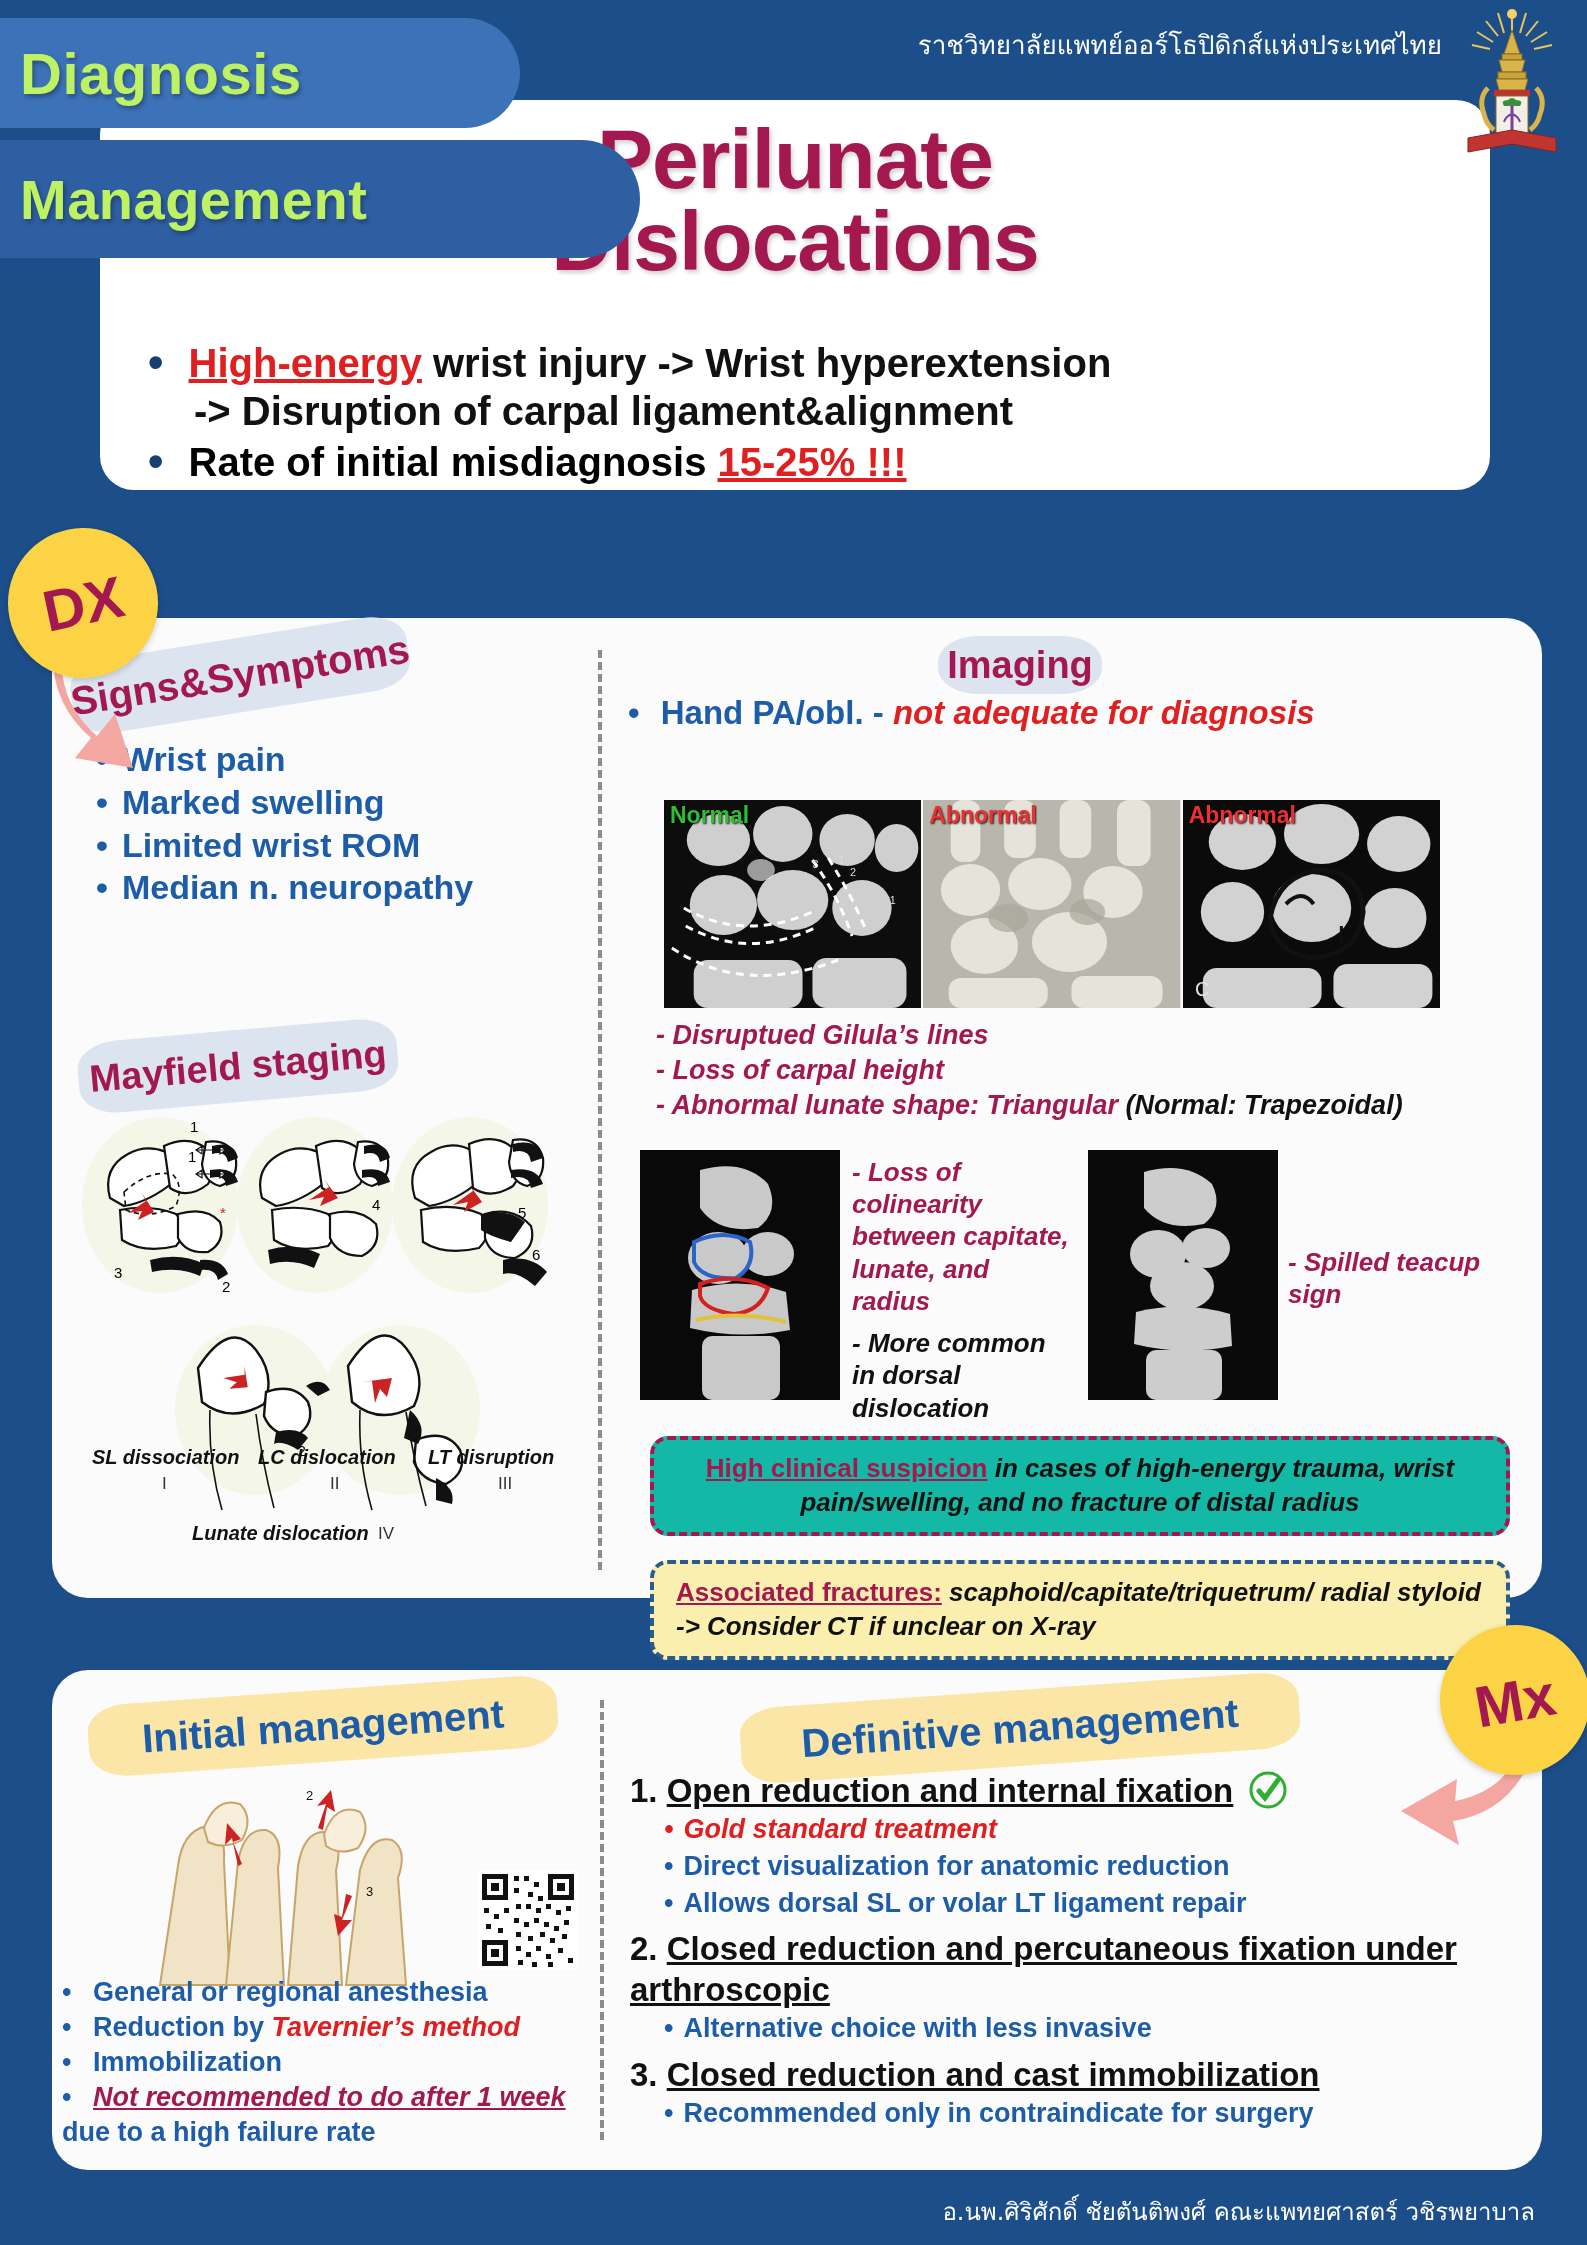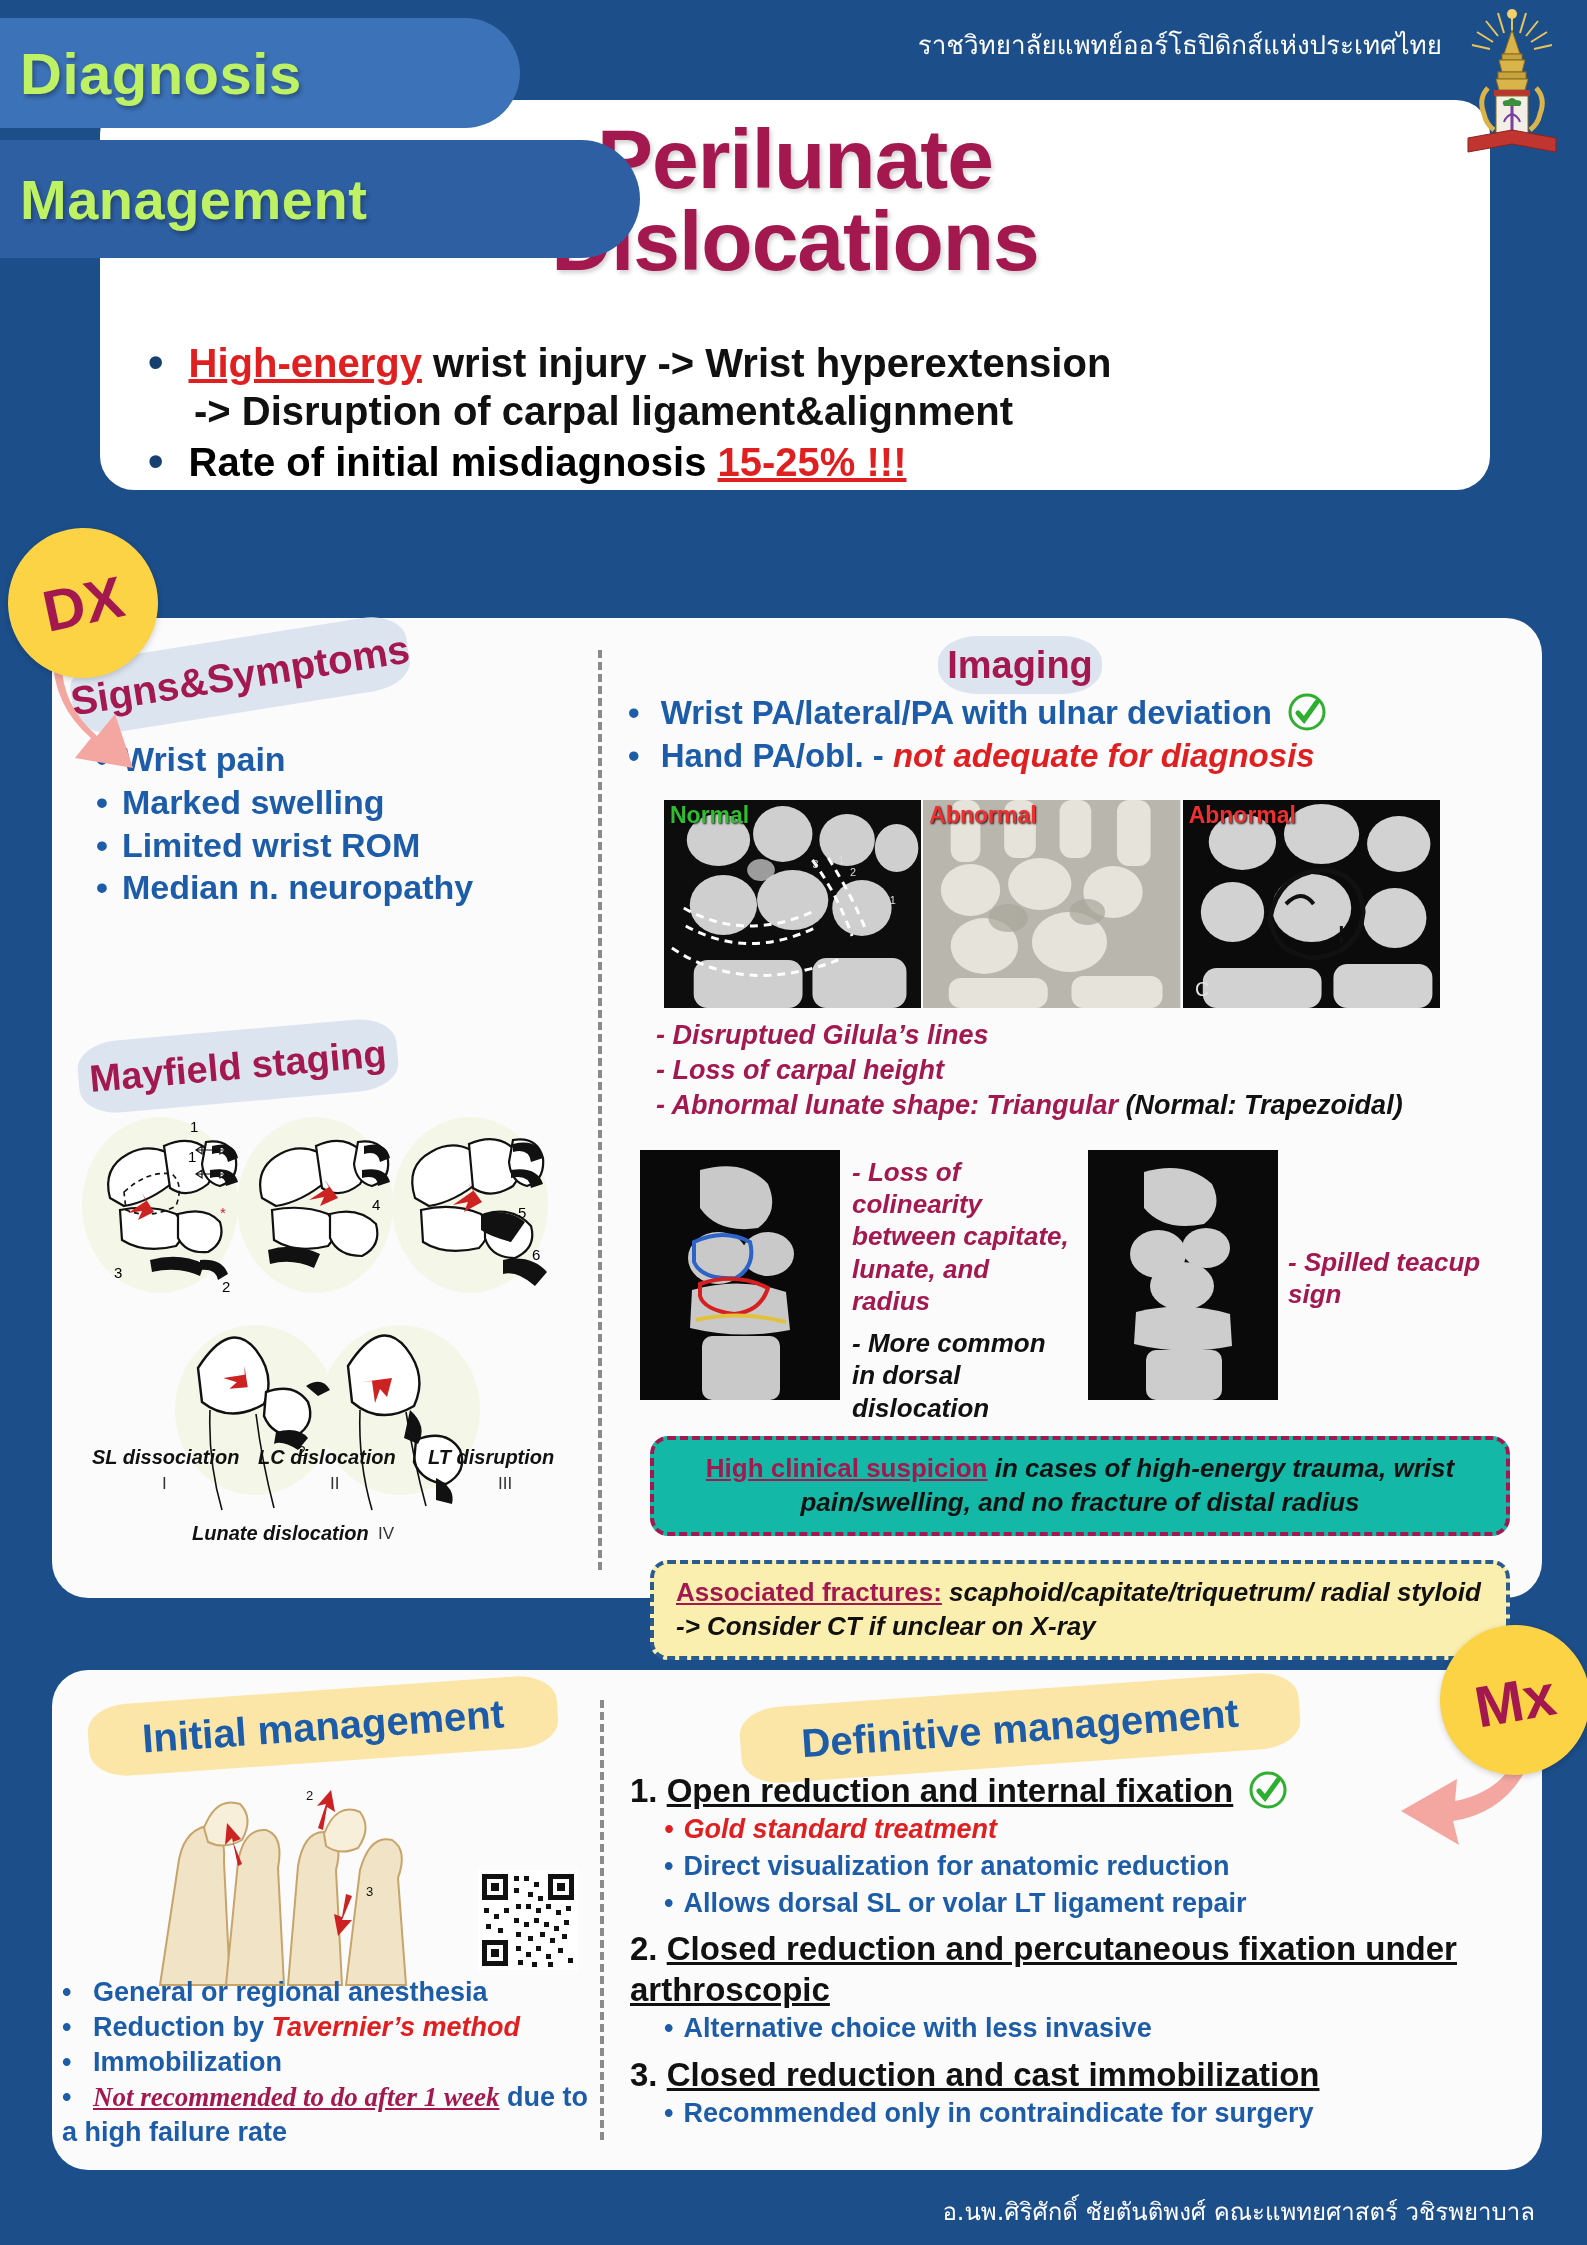--- a/index.html
+++ b/index.html
@@ -355,27 +355,20 @@
   <span class="mf-roman" style="left:162px; top:1474px;">I</span>
   <span class="mf-roman" style="left:330px; top:1474px;">II</span>
   <span class="mf-roman" style="left:498px; top:1474px;">III</span>
   <span class="mf-roman" style="left:378px; top:1524px;">IV</span>
 
   <div class="ribbon rb-imaging">
     <span>Imaging</span>
   </div>
 
   <ul class="img-bullets">
-    <li>
-      <span>Wrist PA/lateral/PA with ulnar deviation</span>
-      <svg class="chk" viewBox="0 0 40 40">
-        <circle cx="20" cy="20" r="17" fill="none" stroke="#2FAF2F" stroke-width="3"></circle>
-        <path d="M11 21 l6 7 13 -18" fill="none" stroke="#2FAF2F" stroke-width="5" stroke-linecap="round"></path>
-      </svg>
-    </li>
     <li>
       <span>Hand PA/obl. - </span><em class="t-red">not adequate for diagnosis</em>
     </li>
   </ul>
 
   <div class="xray-row">
     <div class="xr">
       <svg viewBox="0 0 260 208" width="100%" height="100%" preserveAspectRatio="none">
         <rect width="260" height="208" fill="#0d0d0d"></rect>
         <g fill="#cfcfcf">
@@ -592,21 +585,21 @@
     <li>
       <span>General or regional anesthesia</span>
     </li>
     <li>
       <span>Reduction by </span><em class="t-red">Tavernier’s method</em>
     </li>
     <li>
       <span>Immobilization</span>
     </li>
     <li>
-      <em style="color:#A3194F;text-decoration:underline;font-family:Liberation Serif, serif;">Not recommended to do after 1 week</em><span> due to a high failure rate</span>
+      <em style="color:#A3194F;text-decoration:underline;">Not recommended to do after 1 week</em><span> due to a high failure rate</span>
     </li>
   </ul>
 
   <div class="ribbon rb-yellow rb-definitive">
     <span>Definitive management</span>
   </div>
 
   <div class="mx-right">
     <div class="mx-num">
       <span>1. </span><u>Open reduction and internal fixation</u>

